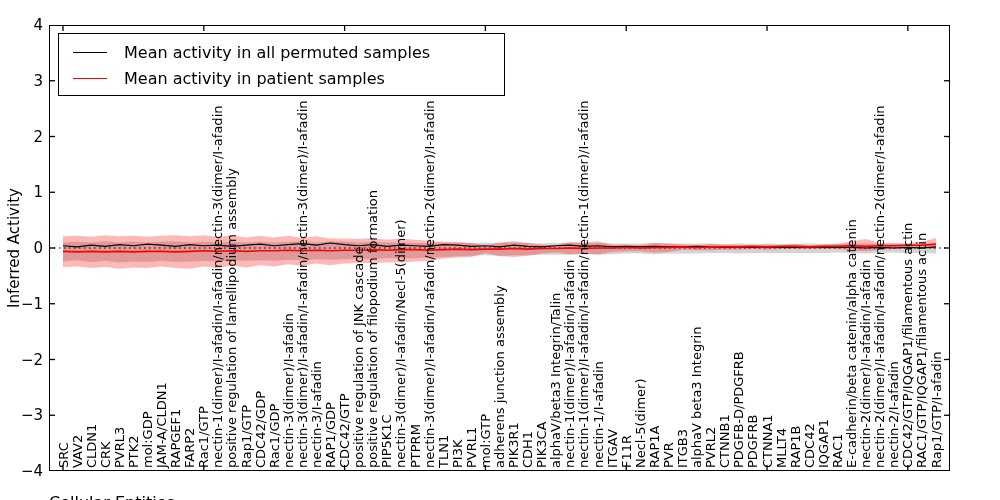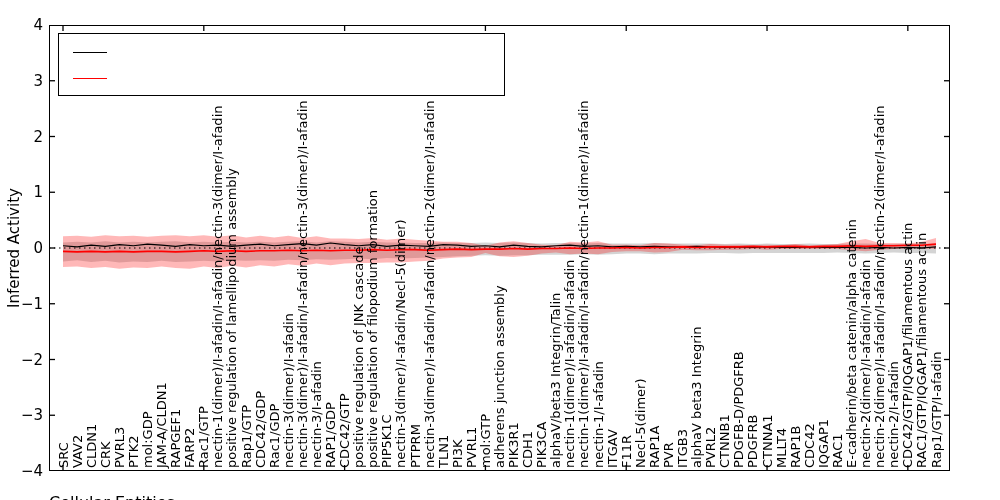--- a/index.html
+++ b/index.html
@@ -146,18 +146,20 @@
       <div class="ytick-label" style="left: 9px; top: 240px;">0</div>
       <div class="ytick-label" style="left: 9px; top: 295.75px;">−1</div>
       <div class="ytick-label" style="left: 9px; top: 351.5px;">−2</div>
       <div class="ytick-label" style="left: 9px; top: 407.25px;">−3</div>
       <div class="ytick-label" style="left: 9px; top: 463px;">−4</div>
     </div>
 
   <div class="legend">
     <div class="legend-row">
       <span class="legend-line" style="border-top-color: rgb(0, 0, 0);"></span>
+      <span class="legend-label">Mean activity in all permuted samples</span>
     </div>
     <div class="legend-row">
       <span class="legend-line" style="border-top-color: rgb(255, 0, 0);"></span>
+      <span class="legend-label">Mean activity in patient samples</span>
     </div>
   </div>
 </div>
 
 </body></html>

